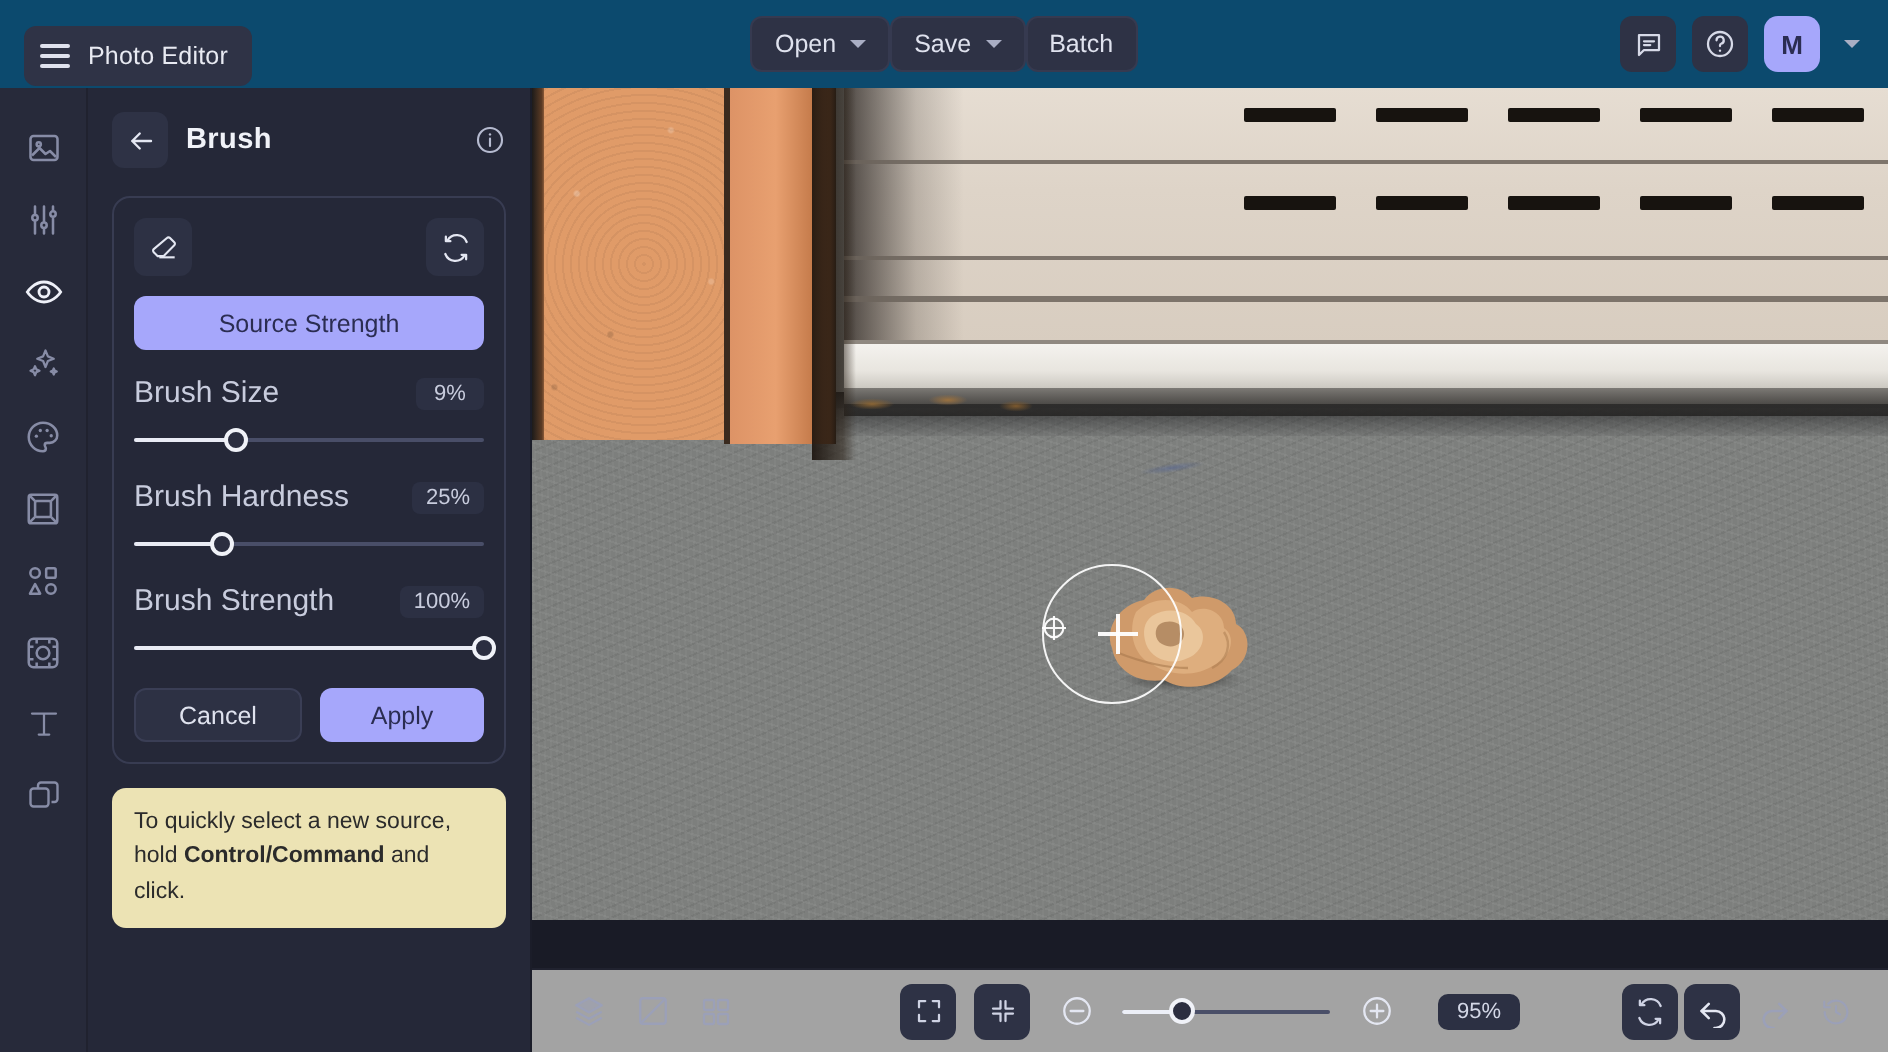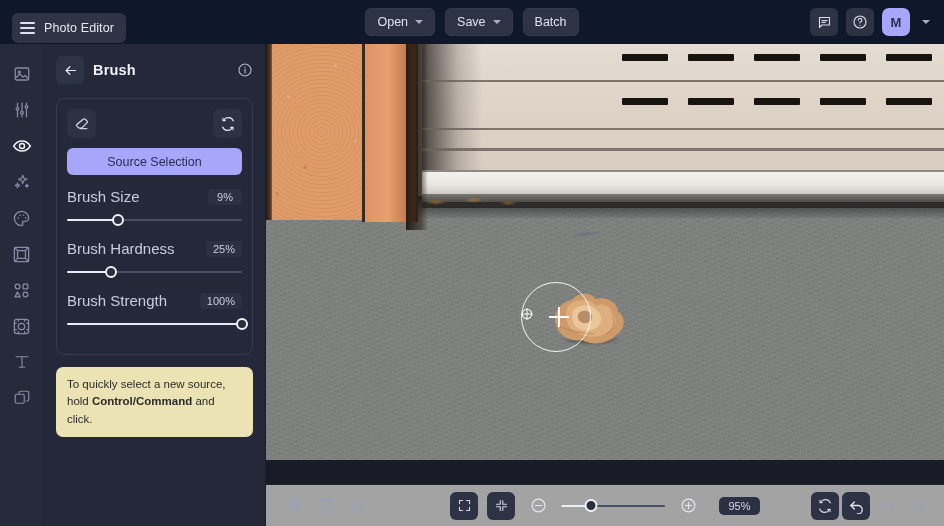--- a/index.html
+++ b/index.html
@@ -12,21 +12,21 @@
   #app {
     position: relative;
     width: 944px; height: 526px;
     background: #272a3a;
   }
 
   
   .topbar {
     position: absolute; top: 0; left: 0;
     width: 944px; height: 56px;
-    background: #0f172a;
+    background: #0c4a6e;
     display: flex; align-items: center;
   }
   .brand {
     display: flex; align-items: center; gap: 9px;
     margin-left: 12px;
     height: 30px; padding: 0 12px 0 8px;
     border-radius: 6px;
     background: #2f3346;
   }
   .brand-title {
@@ -36,21 +36,21 @@
   .hamburger i {
     position: absolute; left: 0; width: 15px; height: 1.6px;
     background: #dfe2ee; border-radius: 2px;
   }
   .hamburger i:nth-child(1){ top: 0; }
   .hamburger i:nth-child(2){ top: 5.2px; }
   .hamburger i:nth-child(3){ top: 10.4px; }
 
   .topbar-center {
     position: absolute; left: 0; right: 0; top: 0; height: 44px;
-    display: flex; align-items: center; justify-content: center; gap: 10px;
+    display: flex; align-items: center; justify-content: center; 
     pointer-events: none;
   }
   .topbar-center > * { pointer-events: auto; }
   .tb-btn {
     height: 28px; min-width: 52px;
     padding: 0 11px;
     border-radius: 6px;
     background: #2e3245;
     border: 1px solid #363a50;
     color: #dfe2ee;
@@ -531,21 +531,21 @@
         <div class="tool-sq">
           <svg width="16" height="16" viewBox="0 0 24 24" fill="none" stroke="#e4e7f2" stroke-width="1.7" stroke-linecap="round" stroke-linejoin="round">
             <path d="M20 7.5A8 8 0 0 0 5.6 6.4"></path>
               <path d="M4 16.5A8 8 0 0 0 18.4 17.6"></path>
             <path d="M4.4 3.5v3.4h3.4"></path>
               <path d="M19.6 20.5v-3.4h-3.4"></path>
           </svg>
         </div>
       </div>
 
-      <button class="primary-btn">Source Selection</button>
+      <button class="primary-btn">Source Strength</button>
 
       
       <div class="slider-row">
         <span class="slider-label">Brush Size</span>
         <span class="slider-val">9%</span>
       </div>
       <div class="track-wrap">
         <div class="track"></div>
         <div class="track-fill" id="f0" style="width: 29%;"></div>
         <div class="knob" id="k0" style="left: 29%;"></div>
@@ -566,20 +566,24 @@
       <div class="slider-row">
         <span class="slider-label">Brush Strength</span>
         <span class="slider-val">100%</span>
       </div>
       <div class="track-wrap">
         <div class="track"></div>
         <div class="track-fill" id="f2" style="width: 100%;"></div>
         <div class="knob" id="k2" style="left: 100%;"></div>
       </div>
 
+      <div class="btn-row">
+        <button class="ghost-btn">Cancel</button>
+        <button class="apply-btn">Apply</button>
+      </div>
     </div>
 
     <div class="hint">
       <span>To quickly select a new source, hold </span><b>Control/Command</b><span> and click.</span>
     </div>
   </div>
 
   <div class="canvas">
     <div class="photo">
       <div class="ph-ground">

